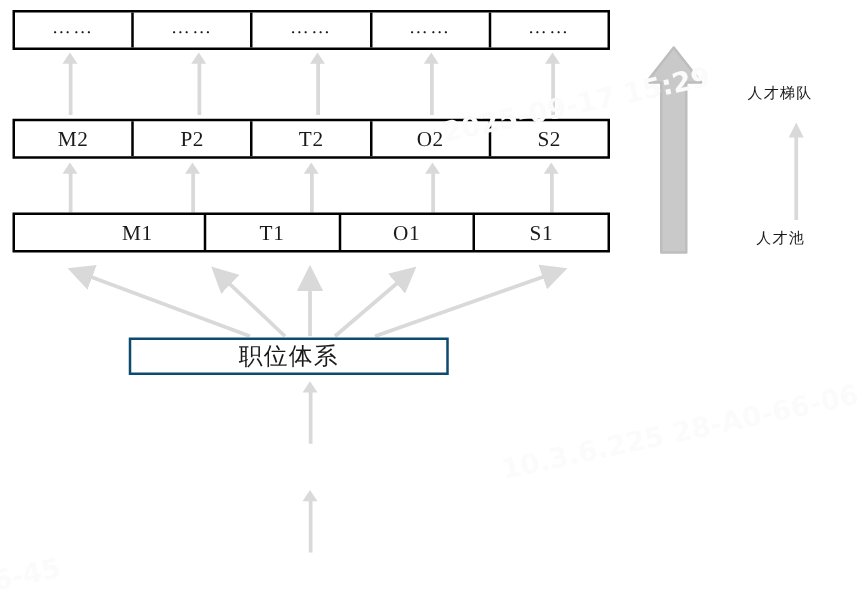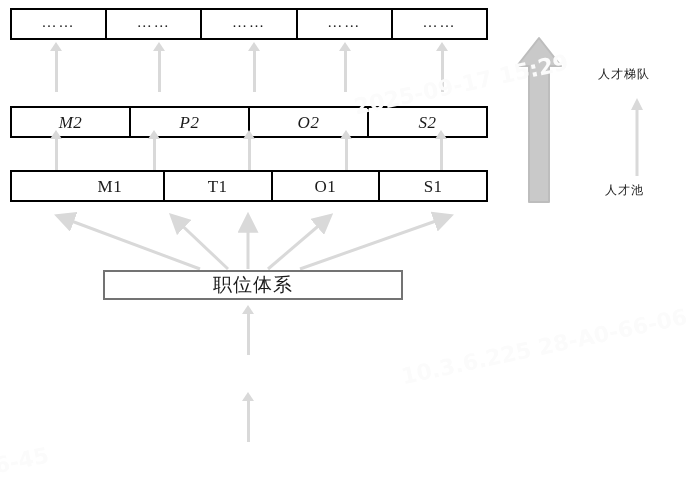--- a/index.html
+++ b/index.html
@@ -42,30 +42,30 @@
     letter-spacing: 0.5px;
   }
   .grid-cell:last-child { border-right: none; }
   .grid-cell.dots {
     font-size: 15px;
     letter-spacing: 2px;
     padding-bottom: 3px;
   }
 
   #row-top { top: 8px; }
-  #row-mid { top: 106px; font-style: italic; }
+  #row-mid { top: 95px; }
   #row-low { top: 170px; padding-left: 45px; }
 
   
   .wide-box {
     position: absolute;
     left: 103px;
-    width: 300px;
+    width: 256px;
     height: 30px;
-    border: 2px solid #737373;
+    border: 2px solid #0c4a6e;
     box-sizing: border-box;
     background: #ffffff;
     display: flex;
     align-items: center;
     justify-content: center;
     font-size: 19px;
     color: #1a1a1a;
     font-family: "DejaVu Sans", "Liberation Sans", sans-serif;
     letter-spacing: 1px;
   }
@@ -178,20 +178,21 @@
       <span class="shaft"></span>
     </div>
   <div class="v-arrow" style="left:436px; top:42px; height:50px;">
       <span class="head"></span>
       <span class="shaft"></span>
     </div>
 
   <div class="grid-row" id="row-mid">
     <div class="grid-cell">M2</div>
     <div class="grid-cell">P2</div>
+    <div class="grid-cell">T2</div>
     <div class="grid-cell">O2</div>
     <div class="grid-cell">S2</div>
   </div>
 
   <div class="v-arrow" style="left:50px;  top:130px; height:50px;">
       <span class="head"></span>
       <span class="shaft"></span>
     </div>
   <div class="v-arrow" style="left:148px; top:130px; height:50px;">
       <span class="head"></span>

